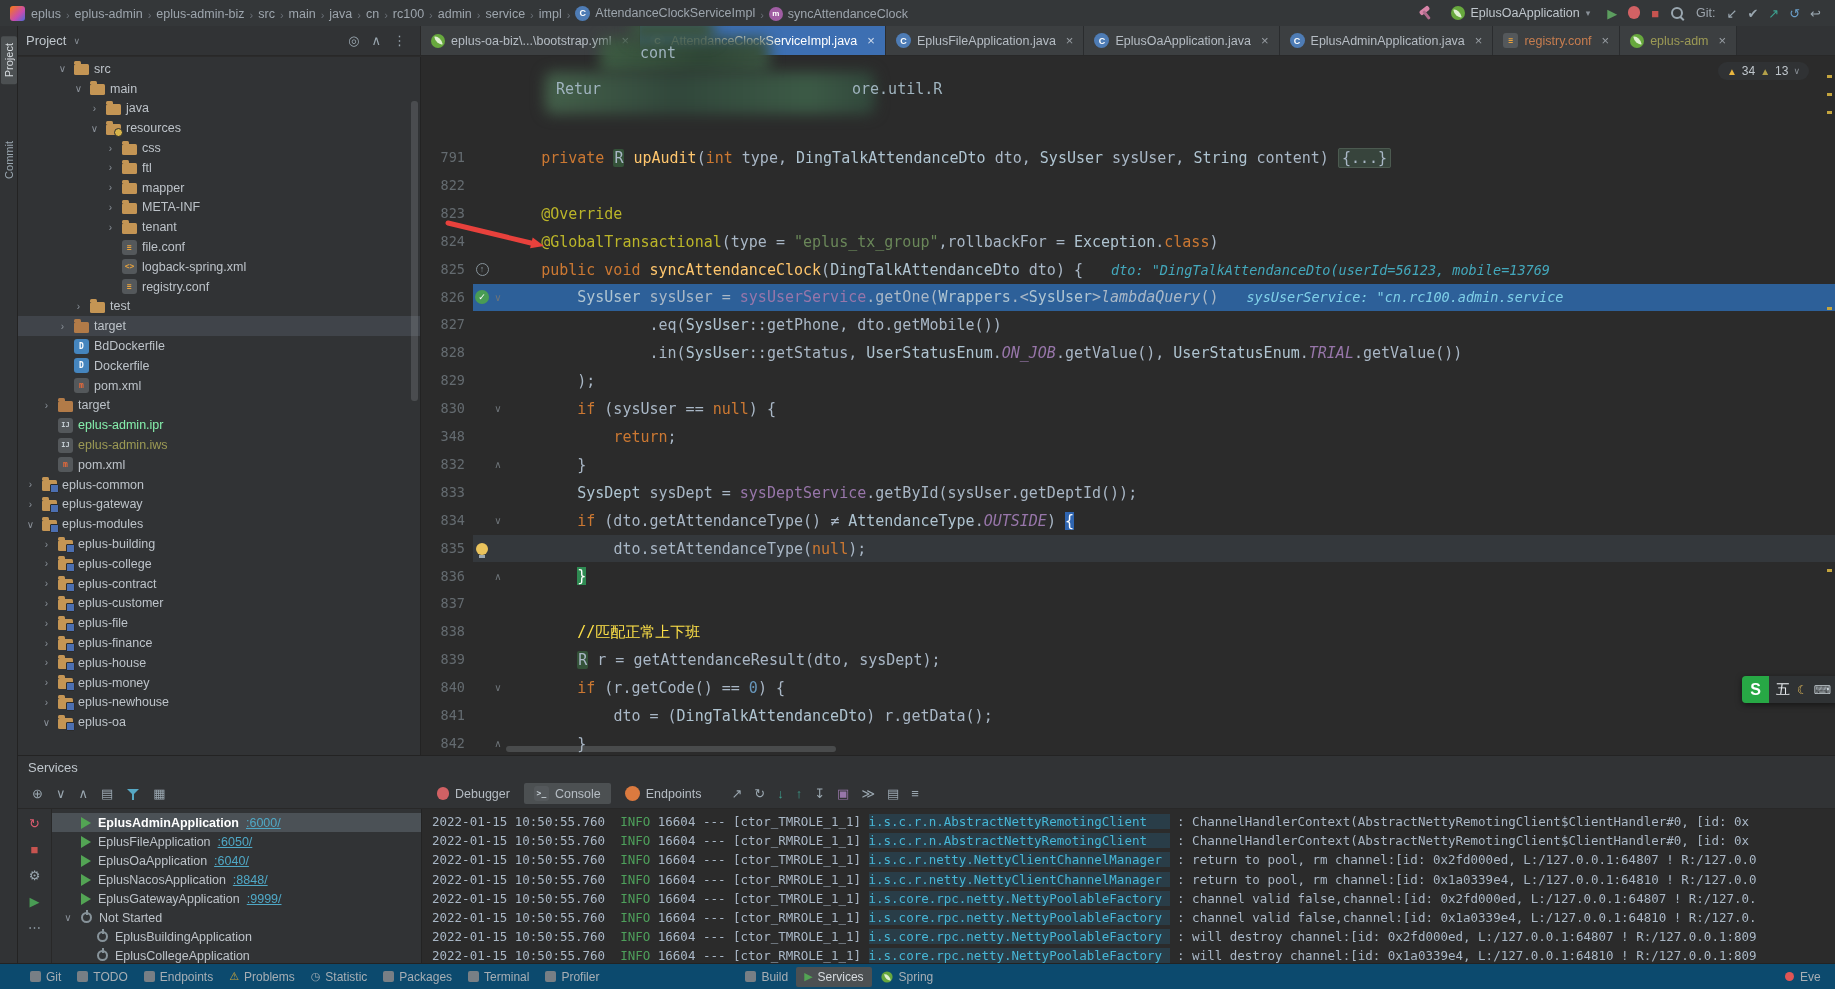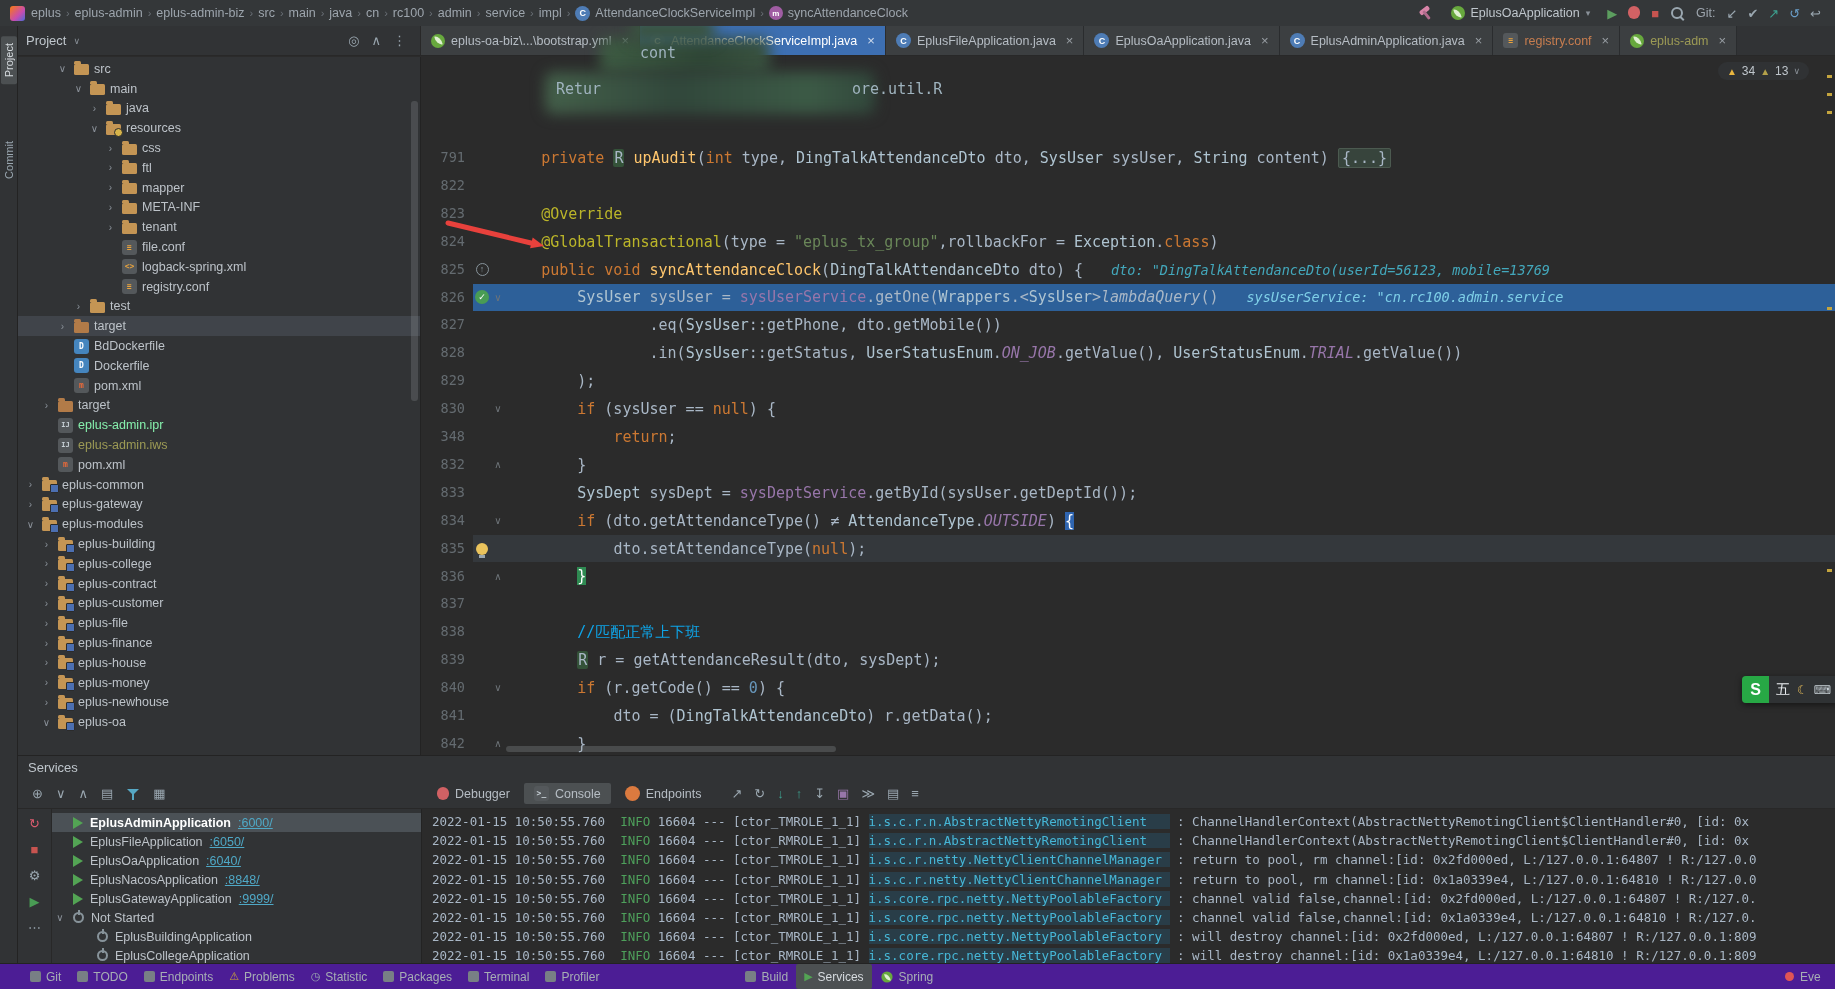--- a/index.html
+++ b/index.html
@@ -2,21 +2,21 @@
 <html><head>
 <meta charset="utf-8">
 <style>
   *{margin:0;padding:0;box-sizing:border-box}
   html,body{width:1835px;height:989px;overflow:hidden;background:#2B2B2B;font-family:"Liberation Sans",sans-serif;color:#BBB}
   #app{position:relative;width:1835px;height:989px;background:#2B2B2B;overflow:hidden}
 
   
   .titlebar{position:absolute;left:0;top:0;right:0;height:26px;background:#343739;display:flex;align-items:center;padding:0 10px;gap:6px;font-size:12.5px;color:#9DA5AD;z-index:50}
   .app-logo{width:15px;height:15px;border-radius:3px;background:linear-gradient(135deg,#F97A12,#C84CB0 60%,#4A6BD8);flex:none}
-  .breadcrumb{display:flex;align-items:center;white-space:nowrap;overflow:hidden}
+  .breadcrumb{display:flex;align-items:flex-end;white-space:nowrap;overflow:hidden}
   .crumb{color:#9DA5AD;cursor:pointer}
   .crumb-sep{color:#6A7077;margin:0 5px;font-size:11px}
   .crumb-obj{display:flex;align-items:center;gap:5px}
   .tb-right{margin-left:auto;display:flex;align-items:center;gap:11px;flex:none;padding-right:4px}
   .runcfg{display:flex;align-items:center;gap:6px;color:#BFC6CC;cursor:pointer;padding:1px 6px;border-radius:3px}
   .chev{font-size:9px;color:#8A9199}
   .icon{display:inline-flex;align-items:center;justify-content:center;font-size:13px;color:#9AA7B0;cursor:pointer;line-height:1}
   .git-label{color:#9DA5AD}
 
   
@@ -73,21 +73,21 @@
   .editor{position:absolute;left:421px;top:57px;right:0;bottom:234px;background:#2B2B2B;overflow:hidden;z-index:5}
   .eline{position:absolute;left:0;width:100%;height:27.9px;display:flex}
   .ln{width:52px;flex:none;text-align:right;padding-right:8px;color:#646B70;font:13.5px/27.9px "DejaVu Sans Mono",monospace}
   .lb{flex:1;display:flex;align-items:center;position:relative}
   .lb.exec{background:#2D6099}
   .lb.caret{background:#34383C}
   .gslot{width:18px;flex:none;display:flex;justify-content:center;align-items:center}
   .fslot{width:14px;flex:none;color:#6E7479;font-size:10px;text-align:center;line-height:27.9px}
   .codetxt{font:15px "DejaVu Sans Mono",monospace;white-space:pre;color:#A9B7C6}
   .tk-kw{color:#CC7832}.tk-ann{color:#BBB529}.tk-str{color:#6A8759}.tk-num{color:#6897BB}
-  .tk-cmt{color:#0ea5e9}.tk-cls{color:#AFC4D1}.tk-fn{color:#FFC66D}.tk-fld{color:#9876AA}
+  .tk-cmt{color:#fde047}.tk-cls{color:#AFC4D1}.tk-fn{color:#FFC66D}.tk-fld{color:#9876AA}
   .tk-en{color:#9876AA;font-style:italic}.tk-it{font-style:italic}.tk-un{}
   .tk-op{color:#A9B7C6}
   .tk-hl{background:#345239;border-radius:2px;padding:0 1px}
   .tk-fold{background:#37443C;border:1px solid #4C5A50;border-radius:2px;padding:0 3px}
   .tk-bb{background:#2F65B0;color:#fff}.tk-bg{background:#2F8A52;color:#fff}
   .hint{font:italic 13.5px "DejaVu Sans Mono",monospace;color:#43A8BC;margin-left:28px;white-space:pre}
   .exec .hint{color:#7FD0E8}
   .inspections{position:absolute;right:26px;top:5px;display:flex;align-items:center;gap:5px;font-size:12px;color:#BFC6CC;background:rgba(49,51,53,.9);padding:2px 9px;border-radius:10px;z-index:8}
   .tri1{color:#E9B63F;font-size:10px}.tri2{color:#B4A14A;font-size:10px}
   .tick{position:absolute;right:3px;width:5px;height:3px;background:#C4A53E;z-index:8}
@@ -108,32 +108,32 @@
 
   
   .svc-header{position:absolute;left:18px;right:0;top:755px;height:24px;background:#313335;border-top:1px solid #232323;display:flex;align-items:center;padding-left:10px;font-size:13px;color:#BFC6CC;z-index:12}
   .svc-toolbar{position:absolute;left:18px;width:403px;top:779px;height:30px;display:flex;align-items:center;gap:13px;padding-left:14px;background:#313335;z-index:12;border-bottom:1px solid #282828}
   .console-tabs{position:absolute;left:421px;right:0;top:779px;height:30px;display:flex;align-items:center;background:#313335;gap:4px;padding-left:6px;z-index:12;border-bottom:1px solid #282828}
   .ctab{display:flex;align-items:center;gap:6px;padding:3px 10px;font-size:12.5px;color:#B6BDC4;border-radius:2px;cursor:pointer}
   .ctab.active{background:#4C5052}
   .cicons{display:flex;gap:12px;margin-left:16px}
   .svc-side{position:absolute;left:18px;top:809px;width:34px;bottom:26px;background:#313335;display:flex;flex-direction:column;align-items:center;gap:13px;padding-top:8px;z-index:12;border-right:1px solid #282828}
   .svc-tree{position:absolute;left:52px;top:809px;width:369px;bottom:26px;background:#313335;padding-top:4px;z-index:12;overflow:hidden}
-  .srow{display:flex;align-items:center;height:19px;gap:7px;padding-left:2px;font-size:12.5px;color:#BDC3C9;cursor:pointer;white-space:nowrap}
+  .srow{display:flex;align-items:center;height:19px;gap:7px;padding-left:10px;font-size:12.5px;color:#BDC3C9;cursor:pointer;white-space:nowrap}
   .srow.sel{background:#4B5156;color:#fff;font-weight:bold}
   .srow .arr{width:12px;color:#8A9199;font-size:10px;text-align:center;flex:none}
   .srow .port{color:#4FA8C6;text-decoration:underline;font-weight:normal}
   .console{position:absolute;left:421px;top:809px;right:0;bottom:26px;background:#2B2B2B;overflow:hidden;padding:3px 0 0 10px;border-left:1px solid #232323;z-index:12}
   .clog-line{font:12.5px/19.2px "DejaVu Sans Mono",monospace;white-space:pre;color:#A9B7C6}
   .cl-info{color:#4EA05B}
   .cl-logger{color:#46B6D6;background:rgba(38,94,126,.35)}
   .cl-dim{color:#A9B7C6}
 
   
-  .statusbar{position:absolute;left:0;right:0;top:963px;height:26px;background:#4c1d95;border-top:1px solid #232323;display:flex;font-size:12px;color:#A7AEB4;padding-left:22px;z-index:30}
+  .statusbar{position:absolute;left:0;right:0;top:963px;height:26px;background:#0c4a6e;border-top:1px solid #232323;display:flex;align-items:center;font-size:12px;color:#A7AEB4;padding-left:22px;z-index:30}
   .sb-item{display:flex;align-items:center;gap:5px;padding:3px 8px;border-radius:2px;cursor:pointer;white-space:nowrap}
   .sb-item.active{background:#4C5052;color:#D6DBDF}
   .sb-item.mid-first{margin-left:130px}
   .sb-ico{width:11px;height:11px;background:#787F85;border-radius:2px;display:inline-block;flex:none}
   .sb-glyph{font-size:11px;line-height:1}
   .sb-right{margin-left:auto;display:flex;align-items:center;gap:6px;padding-right:0;overflow:hidden;width:50px;flex:none}
   .sb-dot{width:9px;height:9px;border-radius:50%;background:#E05555;flex:none}
 </style>
 </head>
 <body>

